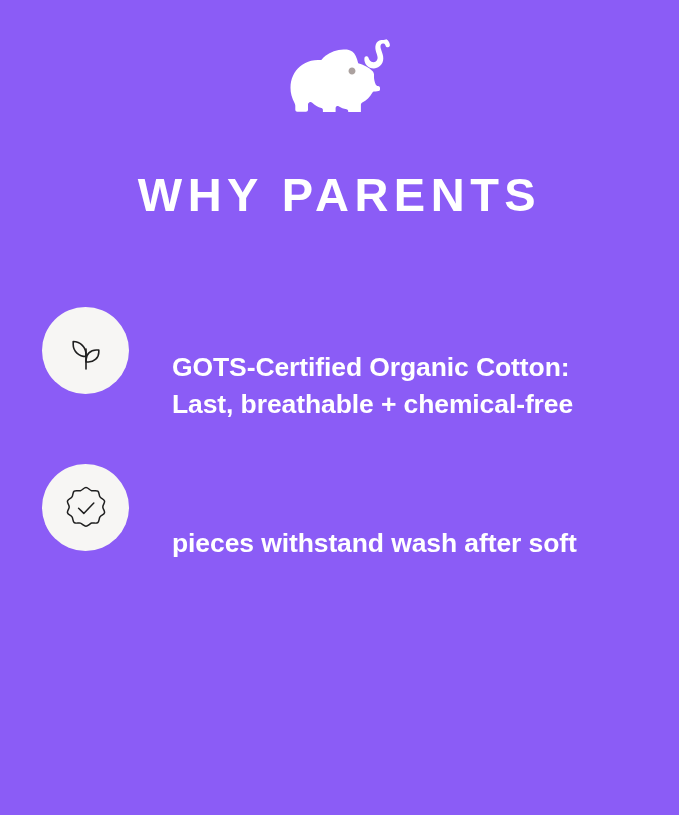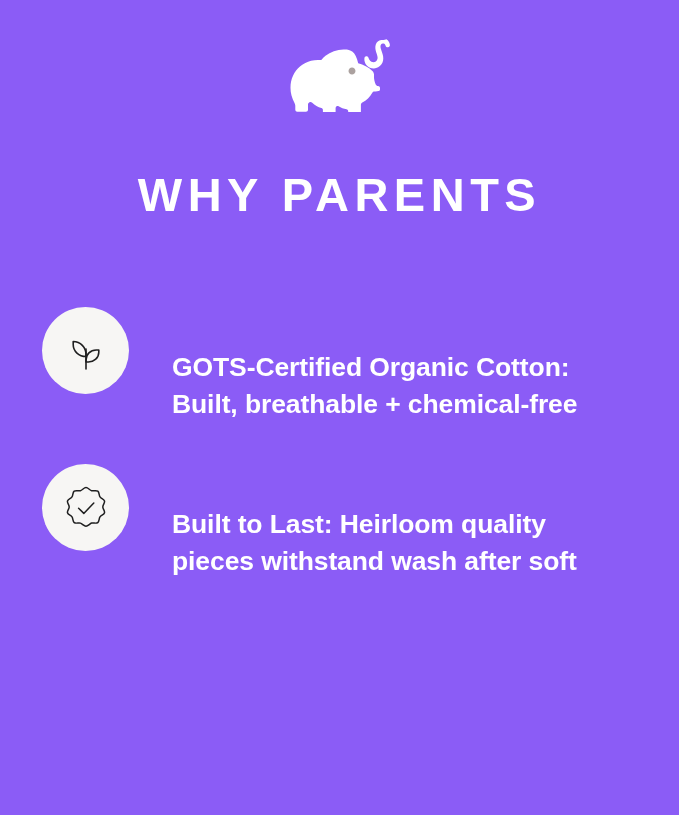--- a/index.html
+++ b/index.html
@@ -124,35 +124,34 @@
         <span>
           <svg width="44" height="44" viewBox="0 0 44 44" fill="none" aria-hidden="true">
             <path d="M22 40 V20" stroke="#1f1f1f" stroke-width="1.6" stroke-linecap="round"></path>
             <path d="M22 25.5 C22 18.5 16.5 12.5 9.2 12.5 L9.2 15.5 C9.2 22.3 14.9 27.5 22 27.5 Z" stroke="#1f1f1f" stroke-width="1.6" stroke-linejoin="round" fill="none"></path>
             <path d="M22 31 C22 25.5 26.4 21.0 32.2 21.0 L34.8 21.0 L34.8 23.3 C34.8 28.8 30.1 33.0 24.4 33.0 L22 33.0 Z" stroke="#1f1f1f" stroke-width="1.6" stroke-linejoin="round" fill="none"></path>
           </svg>
         </span>
       </div>
       <div class="feature-text">
         <span class="tline">GOTS-Certified Organic Cotton:</span>
-        <span class="tline">Built, breathable + chemical-free</span>
+        <span class="tline">Last, breathable + chemical-free</span>
       </div>
     </div>
 
 
     <div class="feature-row">
       <div class="icon-badge">
         <span>
           <svg width="46" height="46" viewBox="0 0 46 46" fill="none" aria-hidden="true">
             <path d="M23 2.6
                      c2.0 0 3.8 2.6 5.6 3.1 1.9 0.5 4.6-0.7 6.2 0.5 1.6 1.2 1.1 4.1 2.2 5.7 1.1 1.6 4.0 2.2 4.5 4.1 0.5 1.9-1.7 3.8-1.7 5.9 0 2.0 2.2 4.0 1.7 5.9-0.5 1.9-3.4 2.5-4.5 4.1-1.1 1.6-0.6 4.5-2.2 5.7-1.6 1.2-4.3 0.0-6.2 0.5-1.8 0.5-3.6 3.1-5.6 3.1-2.0 0-3.8-2.6-5.6-3.1-1.9-0.5-4.6 0.7-6.2-0.5-1.6-1.2-1.1-4.1-2.2-5.7-1.1-1.6-4.0-2.2-4.5-4.1-0.5-1.9 1.7-3.9 1.7-5.9 0-2.1-2.2-4.0-1.7-5.9 0.5-1.9 3.4-2.5 4.5-4.1 1.1-1.6 0.6-4.5 2.2-5.7 1.6-1.2 4.3 0.0 6.2-0.5C19.2 5.2 21.0 2.6 23 2.6 Z" stroke="#1f1f1f" stroke-width="1.5" stroke-linejoin="round" fill="none"></path>
             <path d="M15.6 23.2 L20.8 28.4 L30.8 18.0" stroke="#1f1f1f" stroke-width="1.5" stroke-linecap="round" stroke-linejoin="round" fill="none"></path>
           </svg>
         </span>
       </div>
       <div class="feature-text">
-        <span class="tline">Built to Last: Heirloom quality</span>
         <span class="tline">pieces withstand wash after soft</span>
       </div>
     </div>
 
   </div>
 </div>
 
 </body></html>

